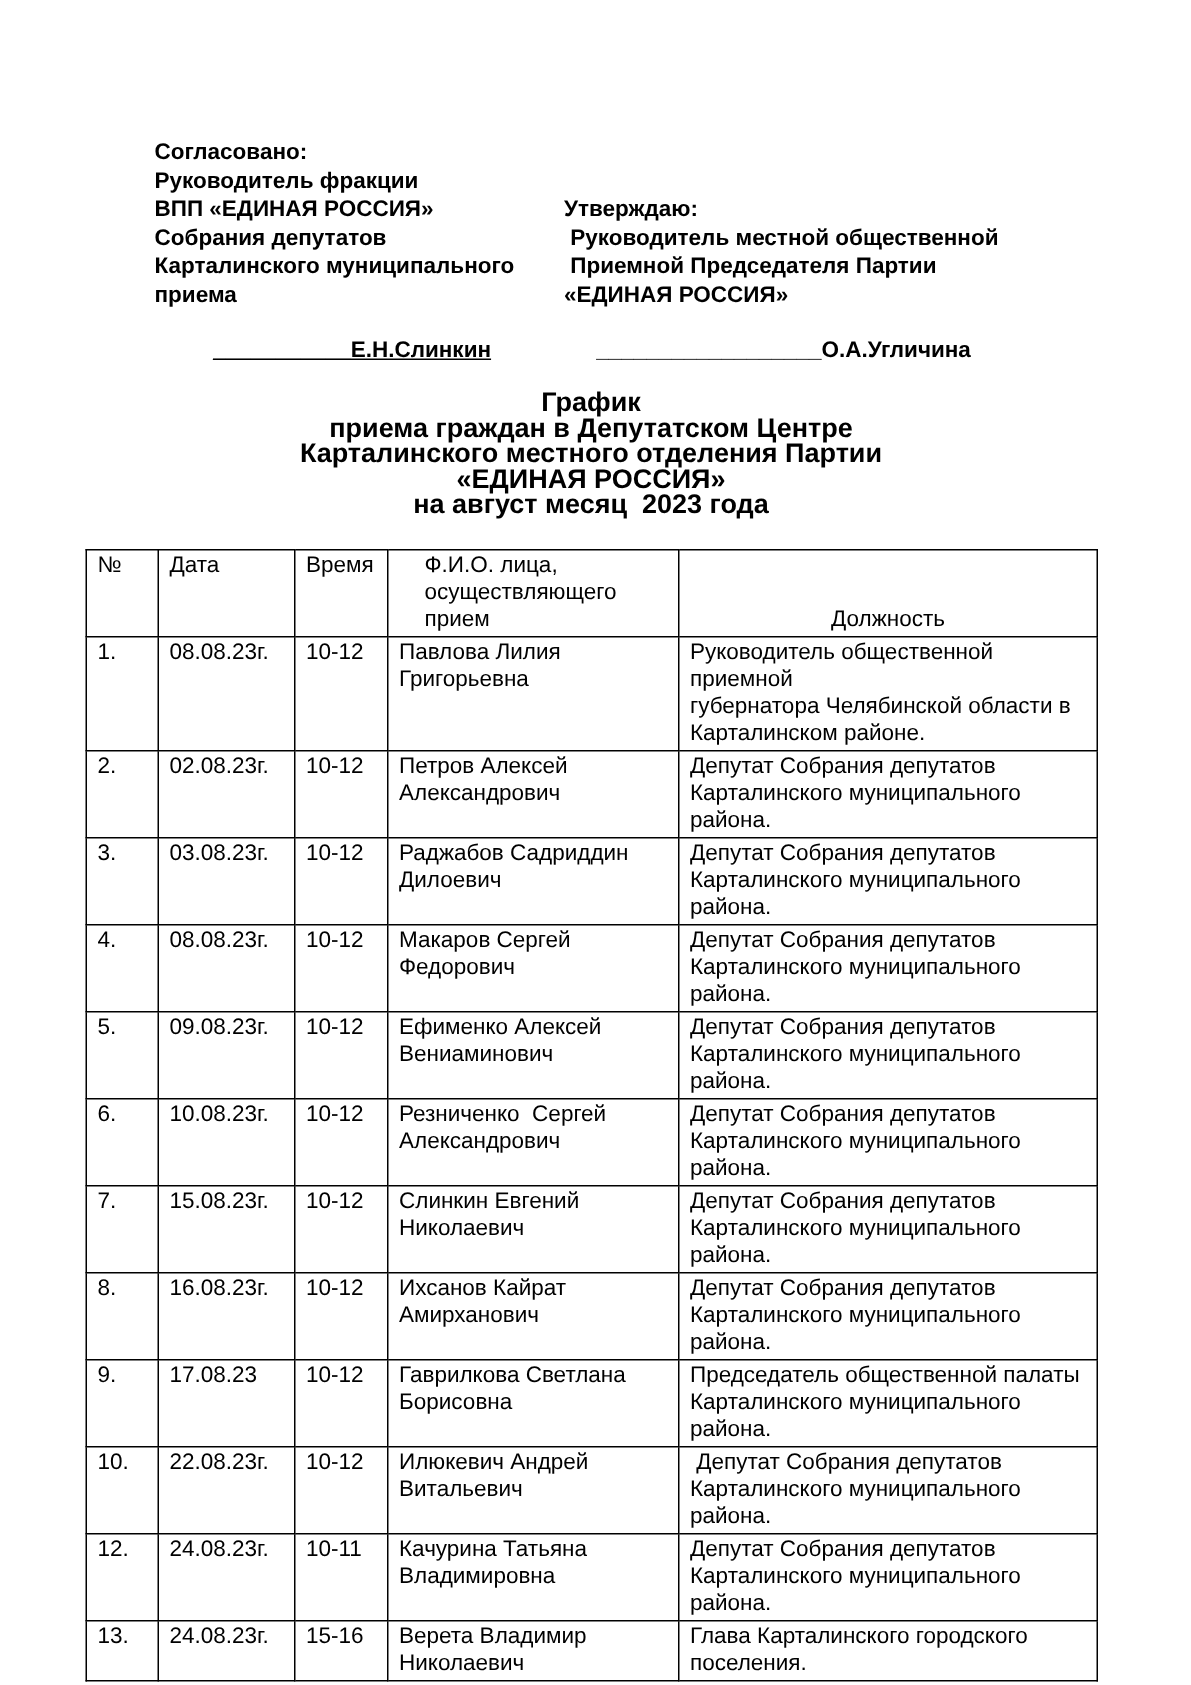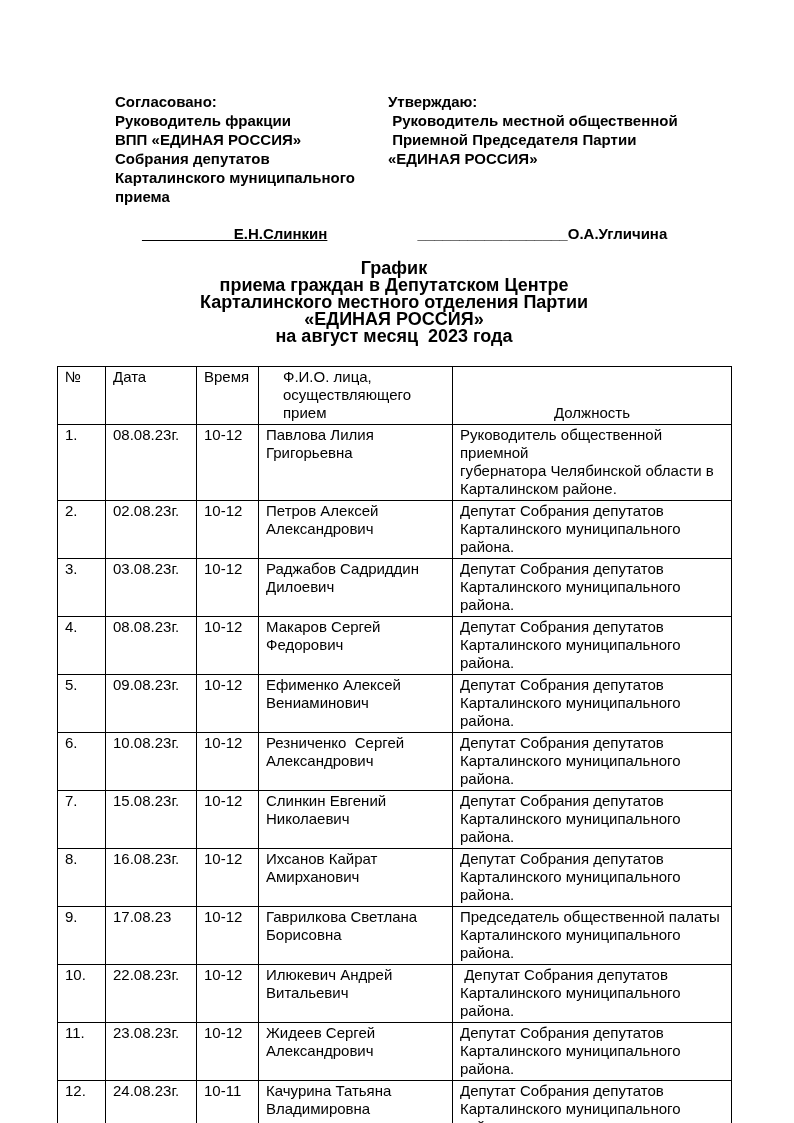--- a/index.html
+++ b/index.html
@@ -8,29 +8,29 @@
     width: 794px;
     height: 1123px;
     box-sizing: border-box;
     background: #ffffff;
     color: #000000;
     font-family: "Liberation Sans", "DejaVu Sans", sans-serif;
     padding: 92px 63px 0 57px;
     overflow: hidden;
   }
   
-  .approval { display: flex; margin-left: 58px; font-weight: bold; font-size: 15px; line-height: 19px; }
+  .approval { display: flex; margin-left: 46px; font-weight: bold; font-size: 15px; line-height: 19px; align-items: flex-end; }
   .approval-col-left  { width: 273px; flex: 0 0 auto; }
   .approval-col-right { flex: 1 1 auto; }
   .approval-line { white-space: pre; }
   
   .signatures { margin-top: 18px; font-weight: bold; font-size: 15px; line-height: 19px; }
   .sig { white-space: pre; display: inline-block; }
   .sig-left  { margin-left: 85px; text-decoration: underline; }
-  .sig-right { margin-left: 86px; text-align: right; }
+  .sig-right { margin-left: 66px; text-align: right; }
   
   .title-block { margin-top: 17px; text-align: center; font-weight: bold; font-size: 18px; line-height: 17px; }
   .title-line { white-space: pre; }
   
   .schedule { margin-top: 21px; border-collapse: collapse; table-layout: fixed; width: 674px; font-size: 15px; }
   .schedule td, .schedule th {
     border: 1px solid #000000;
     vertical-align: top;
     padding: 1px 7px 2px 7px;
     line-height: 18px;
@@ -185,29 +185,20 @@
         <tr class="tall">
           <td>10.</td>
           <td>22.08.23г.</td>
           <td>10-12</td>
           <td>Илюкевич Андрей
 Витальевич</td>
           <td> Депутат Собрания депутатов
 Карталинского муниципального района.</td>
         </tr>
         <tr>
-          <td>11.</td>
-          <td>23.08.23г.</td>
-          <td>10-12</td>
-          <td>Жидеев Сергей
-Александрович</td>
-          <td>Депутат Собрания депутатов
-Карталинского муниципального района.</td>
-        </tr>
-        <tr>
           <td>12.</td>
           <td>24.08.23г.</td>
           <td>10-11</td>
           <td>Качурина Татьяна
 Владимировна</td>
           <td>Депутат Собрания депутатов
 Карталинского муниципального района.</td>
         </tr>
         <tr>
           <td>13.</td>

